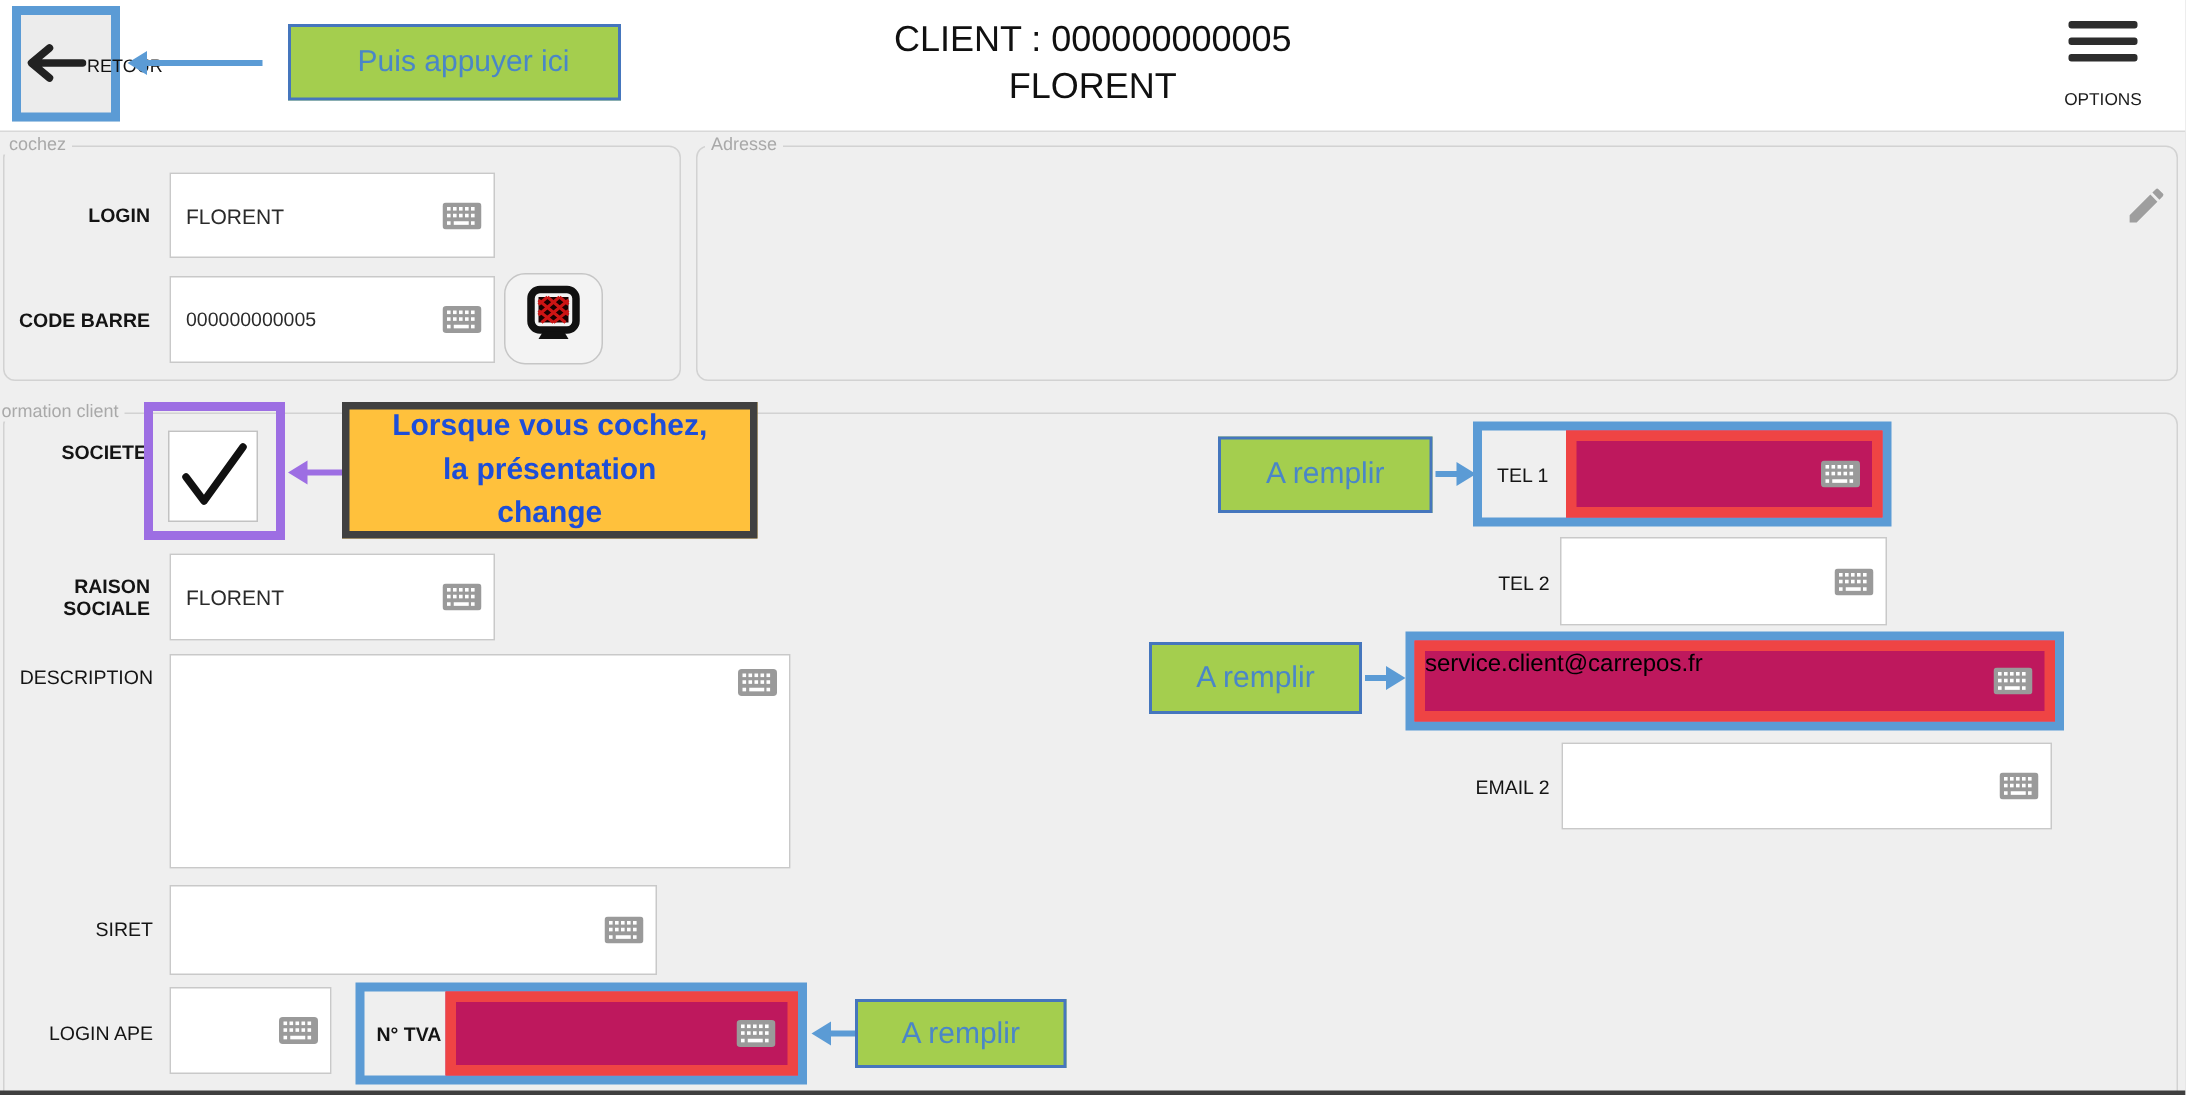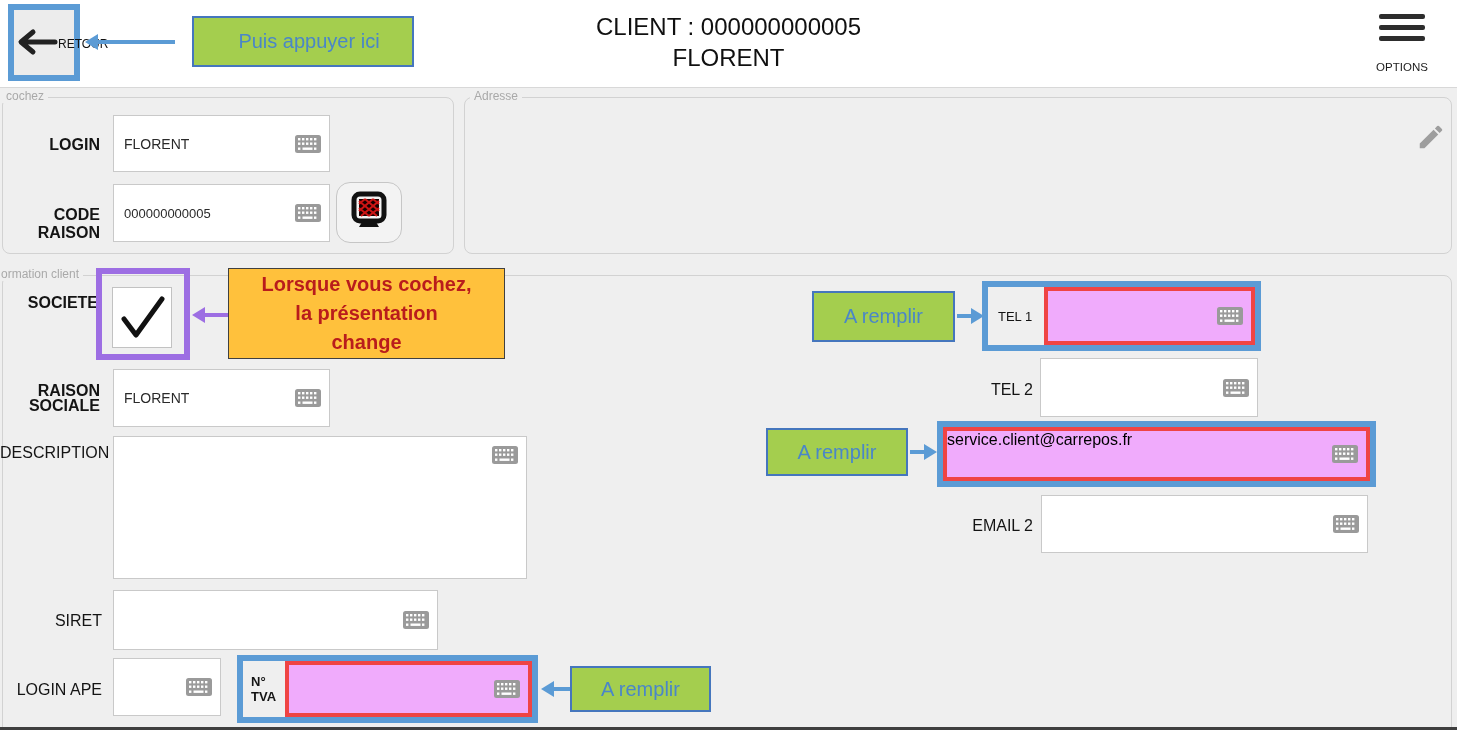--- a/index.html
+++ b/index.html
@@ -15,41 +15,41 @@
   #retour-btn .lbl-small { font-size:12px; color:#111; }
   #hamburger { left:1379px; top:14px; width:46px; cursor:pointer; }
   #hamburger .bar { width:46px; height:5px; background:#2d2d2d; border-radius:2px; margin-bottom:6px; }
   #options-lbl { left:1366px; top:61px; width:72px; text-align:center; font-size:11.5px; color:#1c1c1c; }
 
   
   .fieldset { border:1px solid #d2d2d2; border-radius:8px; background:transparent; }
   .legend { font-size:12px; color:#a9a9a9; background:#efefef; padding:0 4px; z-index:2; }
 
   
-  .lbl { font-size:16px; color:#141414; text-align:right; }
+  .lbl { font-size:13px; color:#141414; text-align:right; }
   .b { font-weight:bold; }
   .input { background:#ffffff; border:1px solid #c9c9c9; font-size:13px; color:#2a2a2a; }
   .input .val { position:absolute; left:10px; top:50%; transform:translateY(-50%); white-space:nowrap; }
   .kb { position:absolute; right:8px; top:50%; transform:translateY(-50%); width:26px; height:18px; }
   .kb.top { top:9px; transform:none; }
 
   
   .hl-blue { border:6px solid #5B9BD5; }
   .hl-purple { border:6px solid #9D6EE3; }
   .callout { background:#A4CE4E; border:2px solid #4576BD; color:#4A86C8; font-size:20px; display:flex; align-items:center; justify-content:center; }
-  .note-orange { background:#FFC13C; border:1px solid #404040; color:#b91c1c; font-size:20px; font-weight:bold; text-align:center; white-space:pre-line; line-height:29px; display:flex; align-items:center; justify-content:center; }
+  .note-orange { background:#FFC13C; border:5px solid #404040; color:#1d4ed8; font-size:20px; font-weight:bold; text-align:center; white-space:pre-line; line-height:29px; display:flex; align-items:center; justify-content:center; }
   .aline { background:#5B9BD5; height:4px; }
   .ahead-l { width:0; height:0; border-top:8px solid transparent; border-bottom:8px solid transparent; border-right:13px solid #5B9BD5; }
   .ahead-r { width:0; height:0; border-top:8px solid transparent; border-bottom:8px solid transparent; border-left:13px solid #5B9BD5; }
   .aline.p { background:#9D6EE3; }
   .ahead-l.p { border-right-color:#9D6EE3; }
 
   .group-inner { display:flex; width:100%; height:100%; align-items:stretch; }
   .group-inner .glbl { display:flex; align-items:center; font-size:13px; color:#141414; }
-  .group-inner .gin { position:relative; flex:1; background:#f0abfc; border:4px solid #ef4444; }
+  .group-inner .gin { position:relative; flex:1; background:#be185d; border:7px solid #ef4444; }
 
   #checkbox { left:112px; top:287px; width:60px; height:61px; background:#fff; border:1px solid #c2c2c2; display:flex; align-items:center; justify-content:center; cursor:pointer; }
   #scanner-btn { left:336px; top:182px; width:66px; height:61px; border:1px solid #c6c6c6; border-radius:14px; background:#f3f3f3; display:flex; align-items:center; justify-content:center; cursor:pointer; }
   #bottom-edge { left:0; top:727px; width:1457px; height:3px; background:#3f3f3f; }
 </style>
 </head>
 <body>
 
 <div id="canvas">
 
@@ -103,21 +103,21 @@
             <rect x="11" y="7.5" width="2.4" height="2.4"></rect>
             <rect x="15" y="7.5" width="2.4" height="2.4"></rect>
             <rect x="19" y="7.5" width="2.4" height="2.4"></rect>
             <rect x="3" y="12.5" width="2.4" height="2.4"></rect>
             <rect x="7.5" y="12.5" width="10" height="2.4"></rect>
             <rect x="19" y="12.5" width="2.4" height="2.4"></rect>
           </g>
         </svg></span>
   </div>
 
-  <div class="abs lbl b" style="left:0; top:206px; width:100px;">CODE RAISON</div>
+  <div class="abs lbl b" style="left:0; top:206px; width:100px;">CODE BARRE</div>
   <div class="abs input" style="left:113px; top:184px; width:217px; height:58px;">
     <span class="val">000000000005</span>
     <span class="kb"><svg width="26" height="18" viewBox="0 0 26 18">
           <rect width="26" height="18" rx="2.5" fill="#9a9a9a"></rect>
           <g fill="#fff">
             <rect x="3" y="3" width="2.4" height="2.4"></rect>
             <rect x="7" y="3" width="2.4" height="2.4"></rect>
             <rect x="11" y="3" width="2.4" height="2.4"></rect>
             <rect x="15" y="3" width="2.4" height="2.4"></rect>
             <rect x="19" y="3" width="2.4" height="2.4"></rect>
@@ -260,21 +260,21 @@
             <rect x="19" y="7.5" width="2.4" height="2.4"></rect>
             <rect x="3" y="12.5" width="2.4" height="2.4"></rect>
             <rect x="7.5" y="12.5" width="10" height="2.4"></rect>
             <rect x="19" y="12.5" width="2.4" height="2.4"></rect>
           </g>
         </svg></span>
   </div>
 
   <div class="abs hl-blue" style="left:237px; top:655px; width:301px; height:68px;">
     <div class="group-inner">
-      <div class="glbl b" style="width:42px; padding-left:8px;">N° TVA</div>
+      <div class="glbl b" style="width:54px; padding-left:8px;">N° TVA</div>
       <div class="gin">
         <span class="kb"><svg width="26" height="18" viewBox="0 0 26 18">
               <rect width="26" height="18" rx="2.5" fill="#9a9a9a"></rect>
               <g fill="#fff">
                 <rect x="3" y="3" width="2.4" height="2.4"></rect>
                 <rect x="7" y="3" width="2.4" height="2.4"></rect>
                 <rect x="11" y="3" width="2.4" height="2.4"></rect>
                 <rect x="15" y="3" width="2.4" height="2.4"></rect>
                 <rect x="19" y="3" width="2.4" height="2.4"></rect>
                 <rect x="3" y="7.5" width="2.4" height="2.4"></rect>

